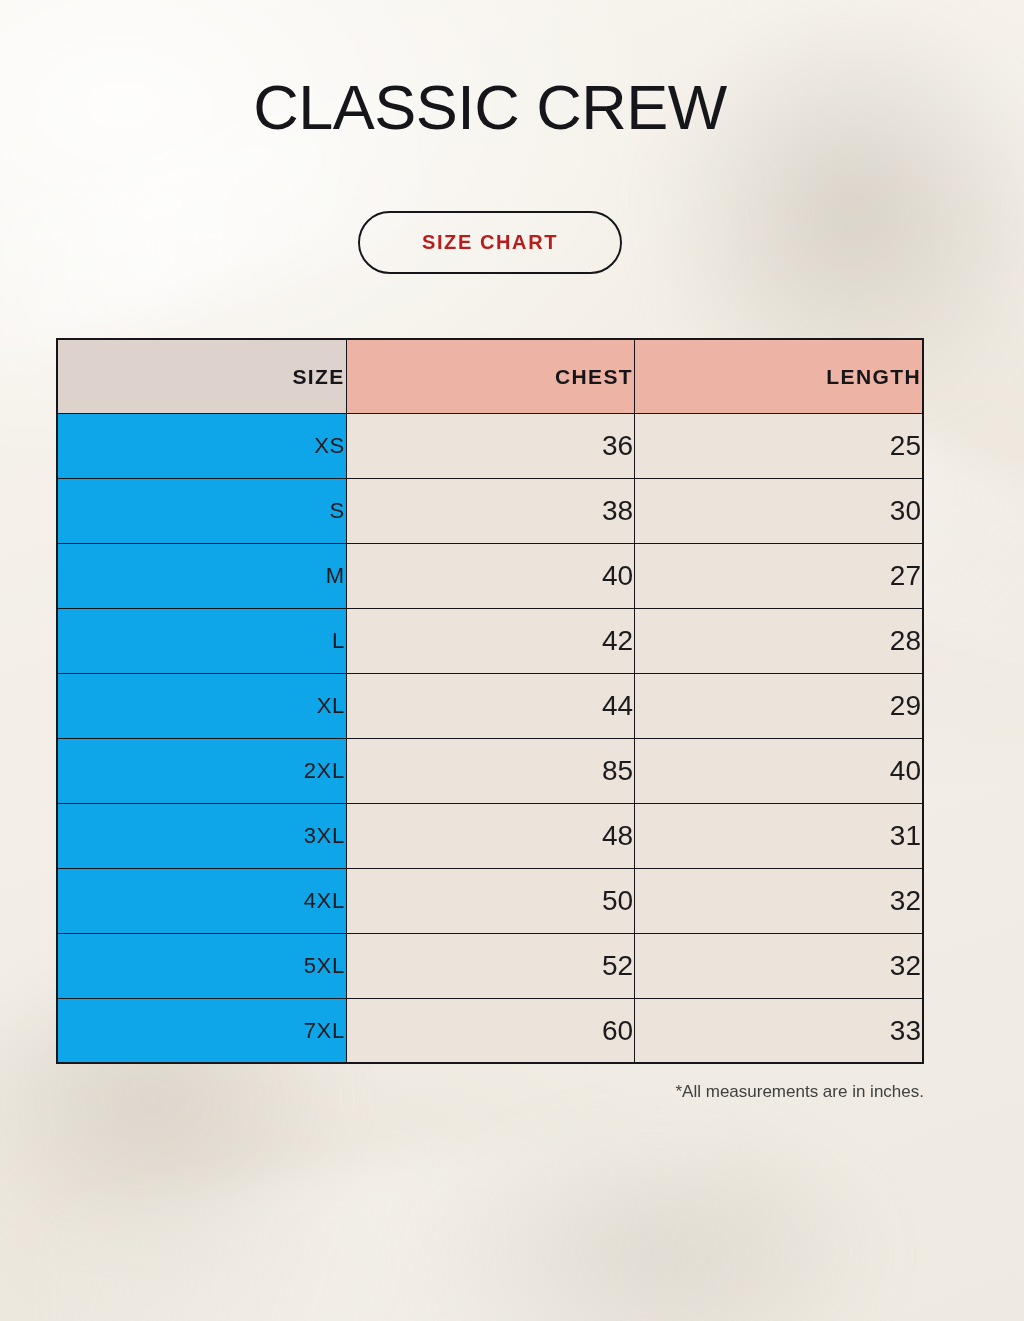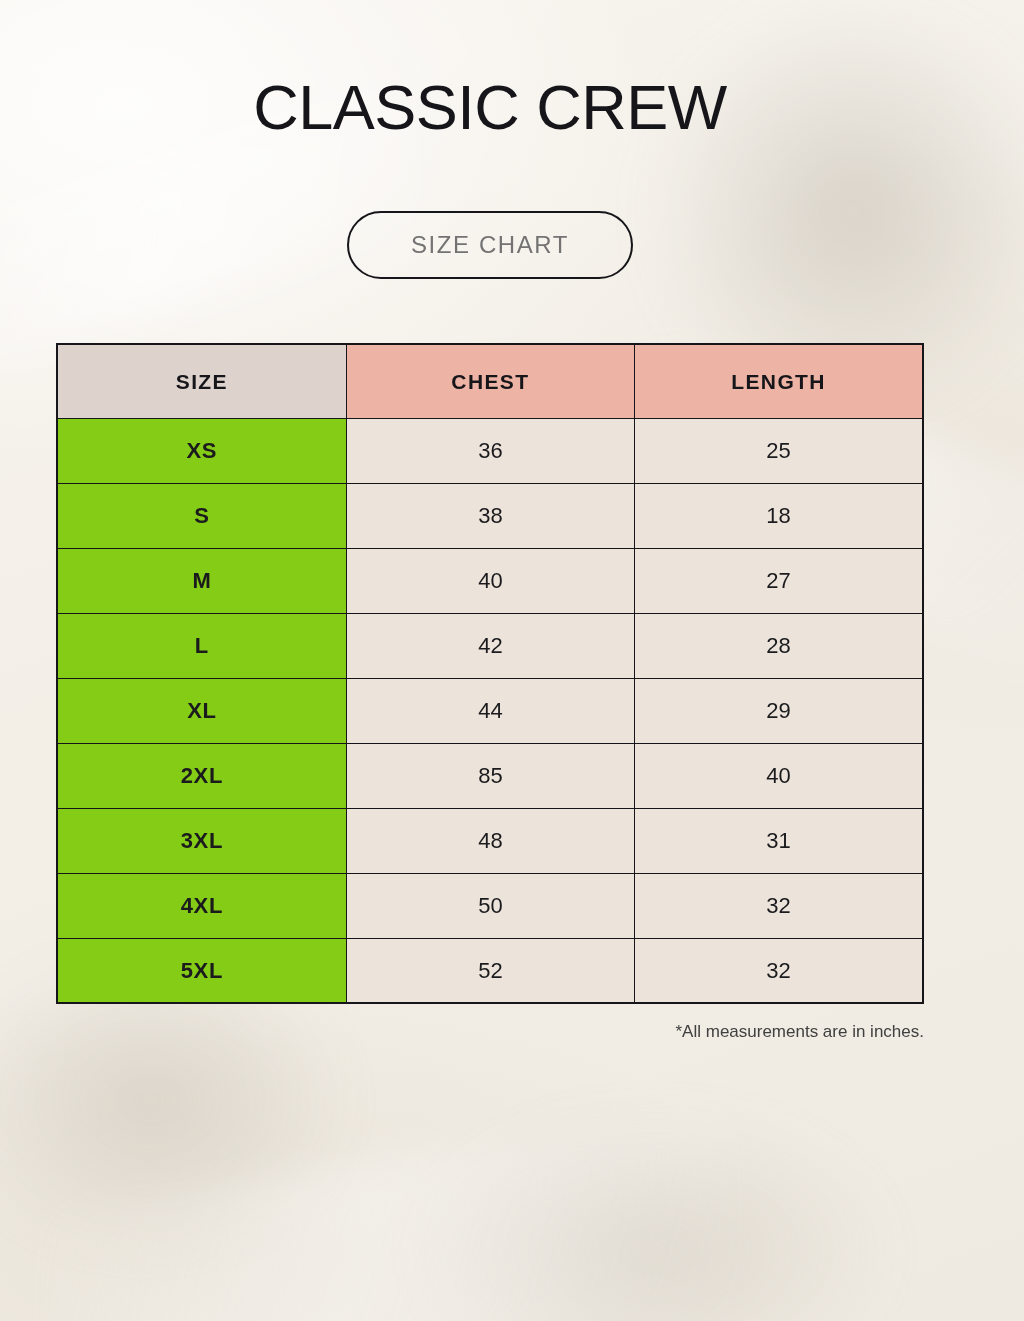--- a/index.html
+++ b/index.html
@@ -67,67 +67,67 @@
 
   .badge-wrap {
     display: flex;
     justify-content: center;
     margin-top: 70px;
   }
   .badge {
     border: 2px solid #16161a;
     border-radius: 40px;
     padding: 18px 62px;
-    font-size: 24px;
+    font-size: 20px;
     letter-spacing: 1.6px;
-    font-weight: 400;
-    color: #737373;
+    font-weight: 700;
+    color: #b91c1c;
     background: transparent;
   }
 
   .table-wrap {
     margin: 64px auto 0;
     width: 868px;
   }
   table.size-table {
     width: 100%;
     border-collapse: collapse;
     border: 2px solid #16161a;
     table-layout: fixed;
   }
   table.size-table th,
   table.size-table td {
     border: 1px solid #16161a;
     height: 65px;
-    text-align: center;
+    text-align: right;
     vertical-align: middle;
   }
   table.size-table thead th {
     height: 74px;
     font-size: 21px;
     letter-spacing: 1.4px;
     font-weight: 700;
     color: #16161a;
   }
   .col-size { width: 33.4%; }
   .col-val  { width: 33.3%; }
 
   th.head-size { background: #ddd3cc; }
   th.head-val  { background: #edb3a4; }
 
   td.cell-size {
-    background: #84cc16;
+    background: #0ea5e9;
     font-size: 22px;
-    font-weight: 700;
+    font-weight: 400;
     letter-spacing: 0.6px;
     color: #1b1b1e;
   }
   td.cell-val {
     background: #ece3da;
-    font-size: 22px;
+    font-size: 28px;
     font-weight: 400;
     color: #1b1b1e;
   }
 
   .footnote {
     width: 868px;
     margin: 18px auto 0;
     text-align: right;
     font-size: 17px;
     color: #404040;
@@ -170,21 +170,21 @@
       </thead>
       <tbody>
         <tr>
           <td class="cell-size">XS</td>
           <td class="cell-val">36</td>
           <td class="cell-val">25</td>
         </tr>
         <tr>
           <td class="cell-size">S</td>
           <td class="cell-val">38</td>
-          <td class="cell-val">18</td>
+          <td class="cell-val">30</td>
         </tr>
         <tr>
           <td class="cell-size">M</td>
           <td class="cell-val">40</td>
           <td class="cell-val">27</td>
         </tr>
         <tr>
           <td class="cell-size">L</td>
           <td class="cell-val">42</td>
           <td class="cell-val">28</td>
@@ -207,19 +207,24 @@
         <tr>
           <td class="cell-size">4XL</td>
           <td class="cell-val">50</td>
           <td class="cell-val">32</td>
         </tr>
         <tr>
           <td class="cell-size">5XL</td>
           <td class="cell-val">52</td>
           <td class="cell-val">32</td>
         </tr>
+        <tr>
+          <td class="cell-size">7XL</td>
+          <td class="cell-val">60</td>
+          <td class="cell-val">33</td>
+        </tr>
       </tbody>
     </table>
   </div>
 
   <div class="footnote">*All measurements are in inches.</div>
 
 </div>
 
 </body></html>

